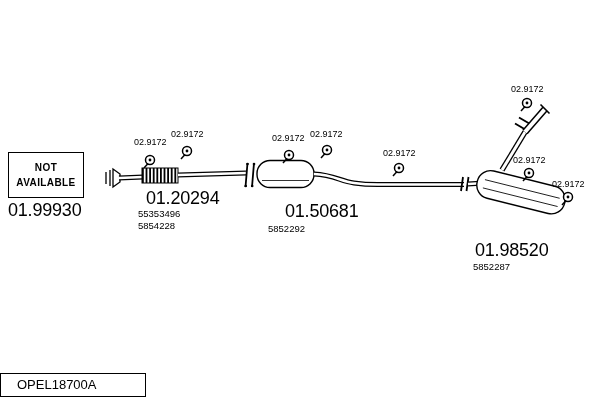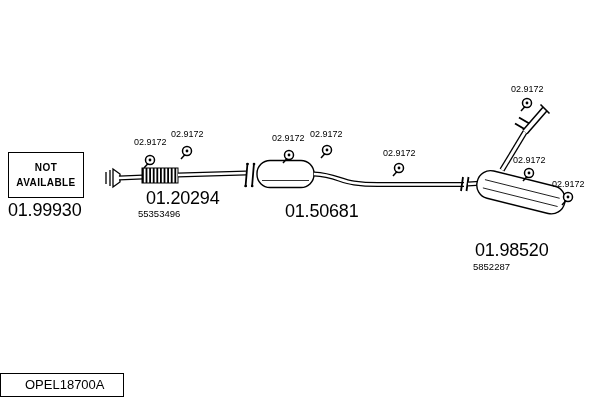--- a/index.html
+++ b/index.html
@@ -7,22 +7,22 @@
   .canvas{position:relative;width:600px;height:400px;background:#ffffff;color:#000;
           font-family:"Liberation Sans","DejaVu Sans",sans-serif;overflow:hidden}
   .canvas svg{position:absolute;left:0;top:0}
   .lbl{position:absolute;white-space:nowrap}
   .code-lg{font-size:18px;letter-spacing:-0.2px}
   .code-sm{font-size:9px;font-weight:400}
   .ref{font-size:9.5px;line-height:12px;}
   .na-box{position:absolute;left:8px;top:152px;width:76px;height:46px;border:1.5px solid #000;
           display:flex;flex-direction:column;align-items:center;justify-content:center;
           font-size:10px;font-weight:700;letter-spacing:.4px;line-height:1.5}
-  .footer-box{position:absolute;left:0;top:373px;width:124px;height:24px;border:1px solid #000;
-          font-size:13px;line-height:22px;padding-left:24px}
+  .footer-box{position:absolute;left:0;top:373px;width:146px;height:24px;border:1px solid #000;
+          font-size:13px;line-height:22px;padding-left:16px}
 </style>
 </head>
 <body>
 
 <div class="canvas">
 
   <svg width="600" height="400" viewBox="0 0 600 400">
     <defs>
       <g id="clampIcon">
         <circle cx="0" cy="0" r="4.5" fill="#fff" stroke="#000" stroke-width="1.5"></circle>
@@ -105,20 +105,24 @@
     <span>AVAILABLE</span>
   </div>
 
   <div class="lbl code-lg" style="left:8px;top:200px">01.99930</div>
   <div class="lbl code-lg" style="left:146px;top:188px">01.20294</div>
   <div class="lbl code-lg" style="left:285px;top:201px">01.50681</div>
   <div class="lbl code-lg" style="left:475px;top:240px">01.98520</div>
 
   <div class="lbl ref" style="left:138px;top:208px;width:104px">
     <div>55353496</div>
+    <div>5854228</div>
+  </div>
+  <div class="lbl ref" style="left:268px;top:223px;width:104px">
+    <div>5852292</div>
   </div>
   <div class="lbl ref" style="left:473px;top:261px;width:104px">
     <div>5852287</div>
   </div>
 
   <div class="lbl code-sm" style="left:134px;top:137px">02.9172</div>
   <div class="lbl code-sm" style="left:171px;top:129px">02.9172</div>
   <div class="lbl code-sm" style="left:272px;top:133px">02.9172</div>
   <div class="lbl code-sm" style="left:310px;top:129px">02.9172</div>
   <div class="lbl code-sm" style="left:383px;top:148px">02.9172</div>

